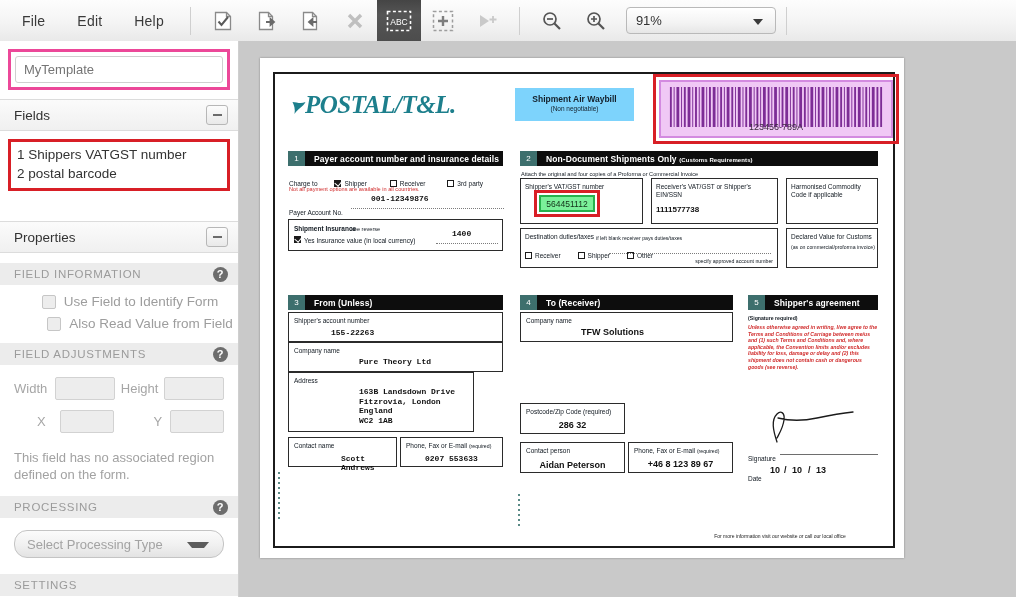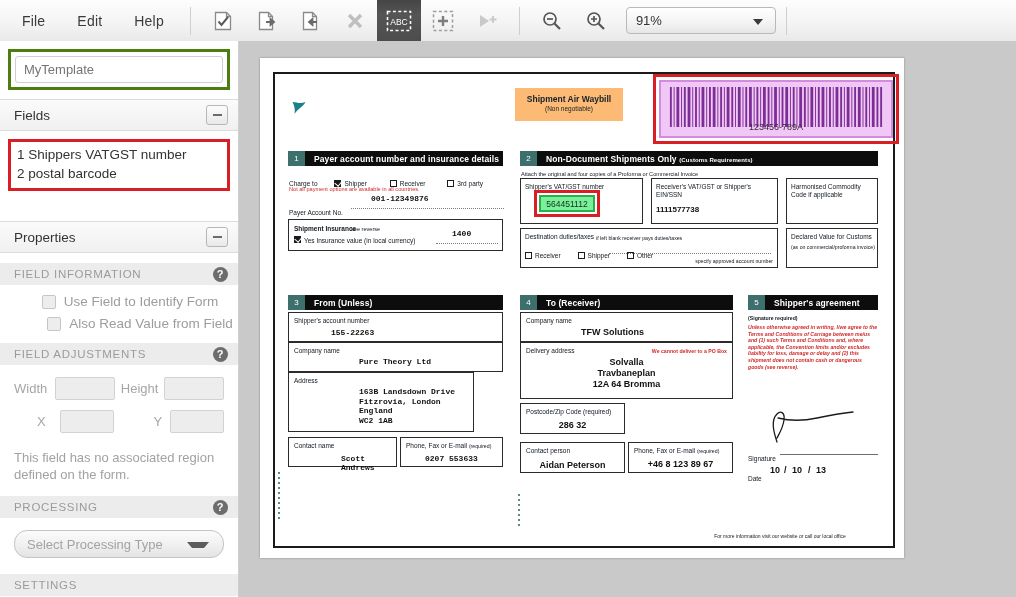--- a/index.html
+++ b/index.html
@@ -45,21 +45,21 @@
     width:0;height:0;border-left:5px solid transparent;border-right:5px solid transparent;
     border-top:6px solid #3b3b3b;
   }
 
   
   .sidebar{
     position:absolute;left:0;top:41px;width:238px;height:556px;
     background:#ffffff;border-right:1px solid #cfcfcf;overflow:hidden;
   }
   .tmpl-wrap{
-    margin:8px 8px 0 8px;border:3px solid #4d7c0f;padding:4px;background:#fff;
+    margin:8px 8px 0 8px;border:3px solid #ec4899;padding:4px;background:#fff;
   }
   .tmpl-input{
     width:100%;box-sizing:border-box;height:27px;
     border:1px solid #cfcfcf;border-radius:3px;background:#fff;
     font-family:"Liberation Sans", sans-serif;font-size:13px;color:#9a9a9a;
     padding:0 8px;outline:none;
   }
   .sec-header{
     height:30px;display:flex;align-items:center;justify-content:space-between;
     padding:0 10px 0 14px;
@@ -133,21 +133,21 @@
   
   .logo{
     position:absolute;left:17px;top:17px;
     font-family:"Liberation Serif", serif;font-style:italic;font-weight:bold;
     font-size:25px;color:#1d7f8c;letter-spacing:-.5px;
   }
   .logo .swoosh{
     display:inline-block;width:15px;height:14px;vertical-align:-2px;margin-right:-2px;
   }
   .waybill{
-    position:absolute;left:240px;top:14px;width:108px;height:33px;background:#fdba74;
+    position:absolute;left:240px;top:14px;width:119px;height:33px;background:#7dd3fc;
     text-align:center;
   }
   .waybill b{display:block;font-size:8.5px;color:#14202b;margin-top:6px;}
   .waybill i{display:block;font-size:6.5px;color:#14202b;font-style:normal;margin-top:1px;}
 
   
   .bc-sel{
     position:absolute;left:378px;top:0px;width:246px;height:70px;
     border:3px solid #d81f26;box-sizing:border-box;
   }
@@ -402,21 +402,21 @@
 
   <div class="viewer">
     <div class="page">
       <div class="form">
 
         <div class="logo">
           <span class="swoosh">
             <svg width="15" height="14" viewBox="0 0 15 14">
               <path d="M0.5 1 C5 1.5 9 3 13.5 1 C11 6 6 7.5 2.5 13 C3.5 8 2 4 0.5 1 z" fill="#1d7f8c"></path>
             </svg>
-          </span>
+          </span><span>POSTAL/T&amp;L.</span>
         </div>
 
         <div class="waybill">
           <b>Shipment Air Waybill</b>
           <i>(Non negotiable)</i>
         </div>
 
         <div class="bc-sel">
           <div class="bc-fill">
             <div class="bc-bars">
@@ -613,29 +613,20 @@
         <div class="secbar" style="left:245px;top:221px;width:213px;">
           <span class="n">4</span>
           <span class="t">To (Receiver)</span>
         </div>
 
         <div class="fbox" style="left:245px;top:238px;width:213px;height:30px;">
           <span class="lbl" style="position:absolute;left:5px;top:4px;">Company name</span>
           <span class="val-bold" style="position:absolute;left:60px;top:14px;">TFW Solutions</span>
         </div>
 
-        <div class="fbox" style="left:245px;top:268px;width:213px;height:57px;">
-          <span class="lbl" style="position:absolute;left:5px;top:4px;">Delivery address</span>
-          <span class="lbl tiny red b" style="position:absolute;right:5px;top:4px;">We cannot deliver to a PO Box</span>
-          <div style="position:absolute;left:0;right:0;top:14px;text-align:center;line-height:11px;">
-            <div class="val-bold">Solvalla</div>
-            <div class="val-bold">Travbaneplan</div>
-            <div class="val-bold">12A 64 Bromma</div>
-          </div>
-        </div>
 
         <div class="fbox" style="left:245px;top:329px;width:105px;height:31px;">
           <span class="lbl" style="position:absolute;left:5px;top:4px;">Postcode/Zip Code (required)</span>
           <span class="val-bold" style="position:absolute;left:0;right:0;top:16px;text-align:center;">286 32</span>
         </div>
 
         <div class="fbox" style="left:245px;top:368px;width:105px;height:31px;">
           <span class="lbl" style="position:absolute;left:5px;top:4px;">Contact person</span>
           <span class="val-bold" style="position:absolute;left:0;right:0;top:17px;text-align:center;">Aidan Peterson</span>
         </div>

